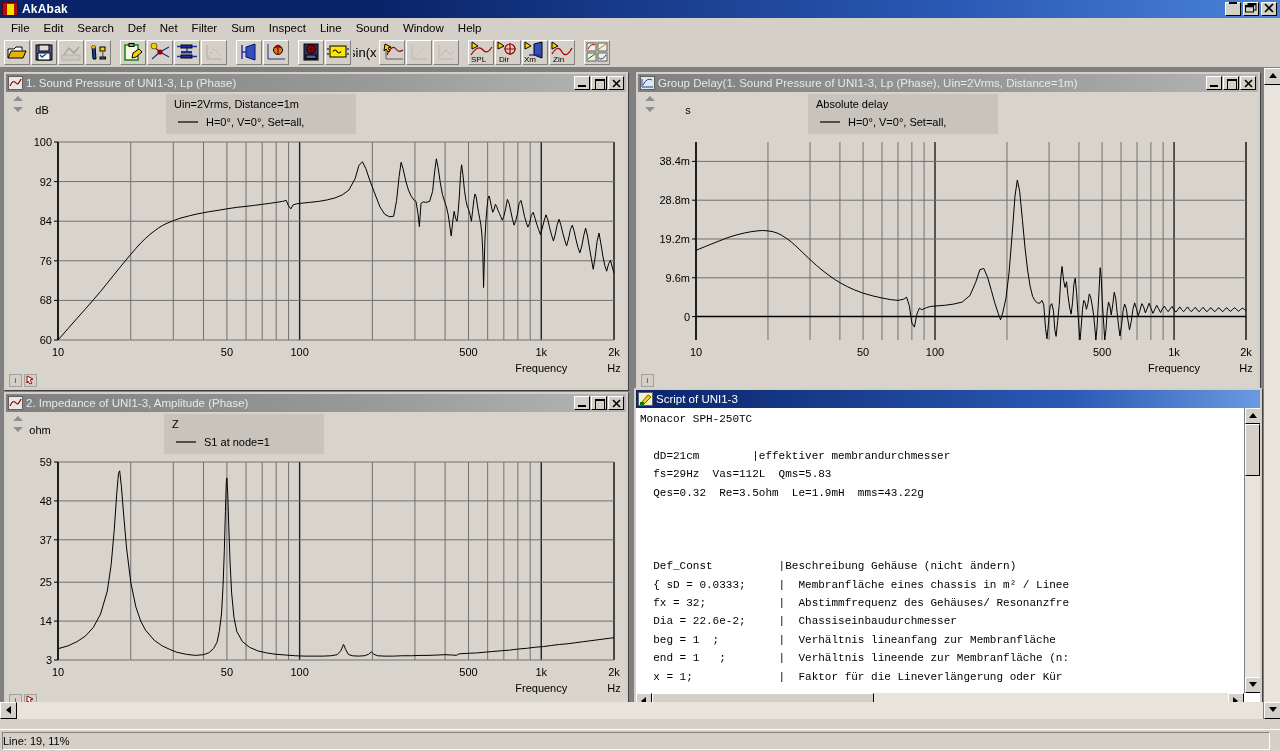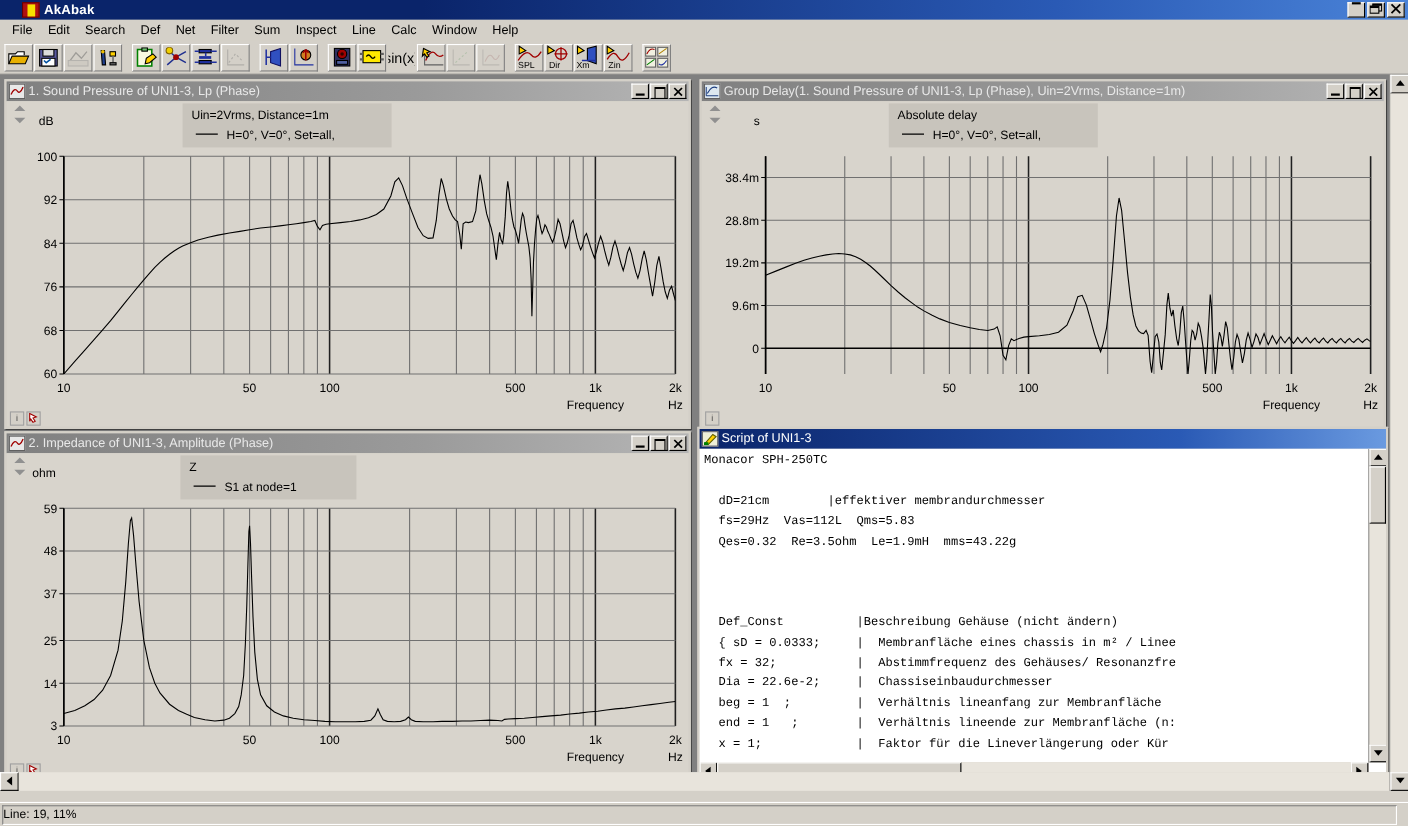--- a/index.html
+++ b/index.html
@@ -20,21 +20,21 @@
     width: 1280px; height: 751px;
     background: #d4d0c8;
   }
 
   
   .titlebar {
     position: absolute; left: 0; top: 0;
     width: 1280px; height: 18px;
     background: linear-gradient(to right, #0a246a 0%, #0a246a 30%, #2a5ab5 75%, #4a83d8 100%);
     display: flex; align-items: center;
-    padding-left: 20px;
+    padding-left: 2px;
   }
   .titlebar .appicon {
     width: 16px; height: 14px;
     margin-right: 4px;
     position: relative;
     background: #b01010;
     border: 1px solid #600;
     flex: 0 0 auto;
   }
   .titlebar .appicon::after {
@@ -293,21 +293,21 @@
   <div class="menubar">
     <div class="menuitem">File</div>
     <div class="menuitem">Edit</div>
     <div class="menuitem">Search</div>
     <div class="menuitem">Def</div>
     <div class="menuitem">Net</div>
     <div class="menuitem">Filter</div>
     <div class="menuitem">Sum</div>
     <div class="menuitem">Inspect</div>
     <div class="menuitem">Line</div>
-    <div class="menuitem">Calc</div>
+    <div class="menuitem">Sound</div>
     <div class="menuitem">Window</div>
     <div class="menuitem">Help</div>
   </div>
 
   <div class="toolbar">
 
     <div class="tbtn">
       <svg width="20" height="17" viewBox="0 0 20 17">
           <path d="M1,14 L1,5 L7,5 L9,3 L15,3 L15,6" fill="#fff" stroke="#000" stroke-width="1"></path>
           <path d="M1,14 L4,7 L19,7 L16,14 Z" fill="#e8b000" stroke="#000" stroke-width="1"></path>

